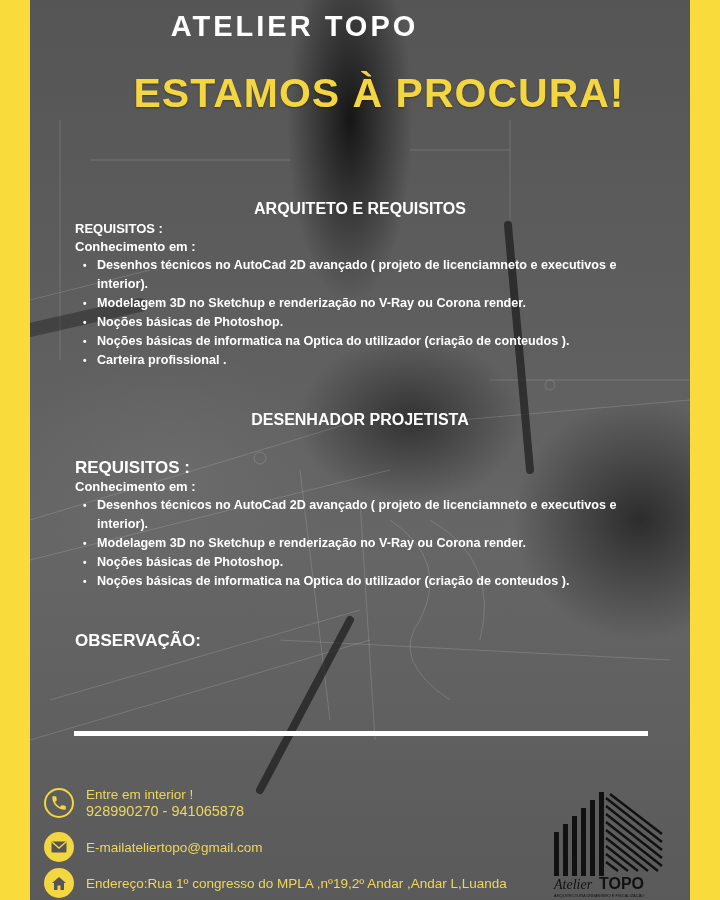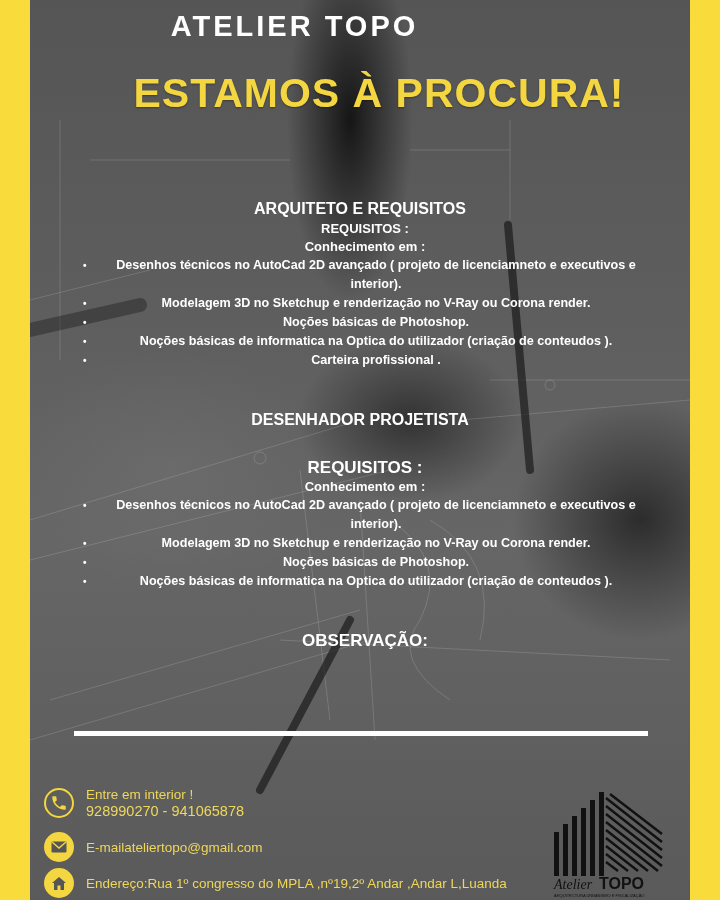--- a/index.html
+++ b/index.html
@@ -30,21 +30,21 @@
   .headline {
     position: absolute; left: 0; width: 698px; top: 70px; text-align: center;
     color: #f3d640; font-weight: bold; font-size: 41px; letter-spacing: 1px;
     text-shadow: 0 1px 2px rgba(0,0,0,0.35);
   }
 
   .section-title {
     position: absolute; left: 0; width: 660px; text-align: center;
     color: #ffffff; font-weight: bold; font-size: 16px;
   }
-  .block { position: absolute; left: 45px; width: 580px; color: #ffffff; font-weight: bold; text-align: center; }
+  .block { position: absolute; left: 45px; width: 580px; color: #ffffff; font-weight: bold; }
   .req-label { font-size: 13px; line-height: 18px; }
   .req-label.big { font-size: 17px; line-height: 21px; }
   .conh { font-size: 13px; line-height: 18px; }
   ul.reqs { list-style: none; margin-left: 8px; }
   ul.reqs li { font-size: 12.6px; line-height: 19px; padding-left: 14px; position: relative; }
   ul.reqs li::before { content: "•"; position: absolute; left: 0; top: 0; font-size: 10px; }
 
   .obs-title { font-size: 17px; line-height: 21px; color:#fff; font-weight:bold; }
   .obs-text { font-size: 12.8px; line-height: 20px; color:#fff; font-weight:bold; width: 500px; }
 

